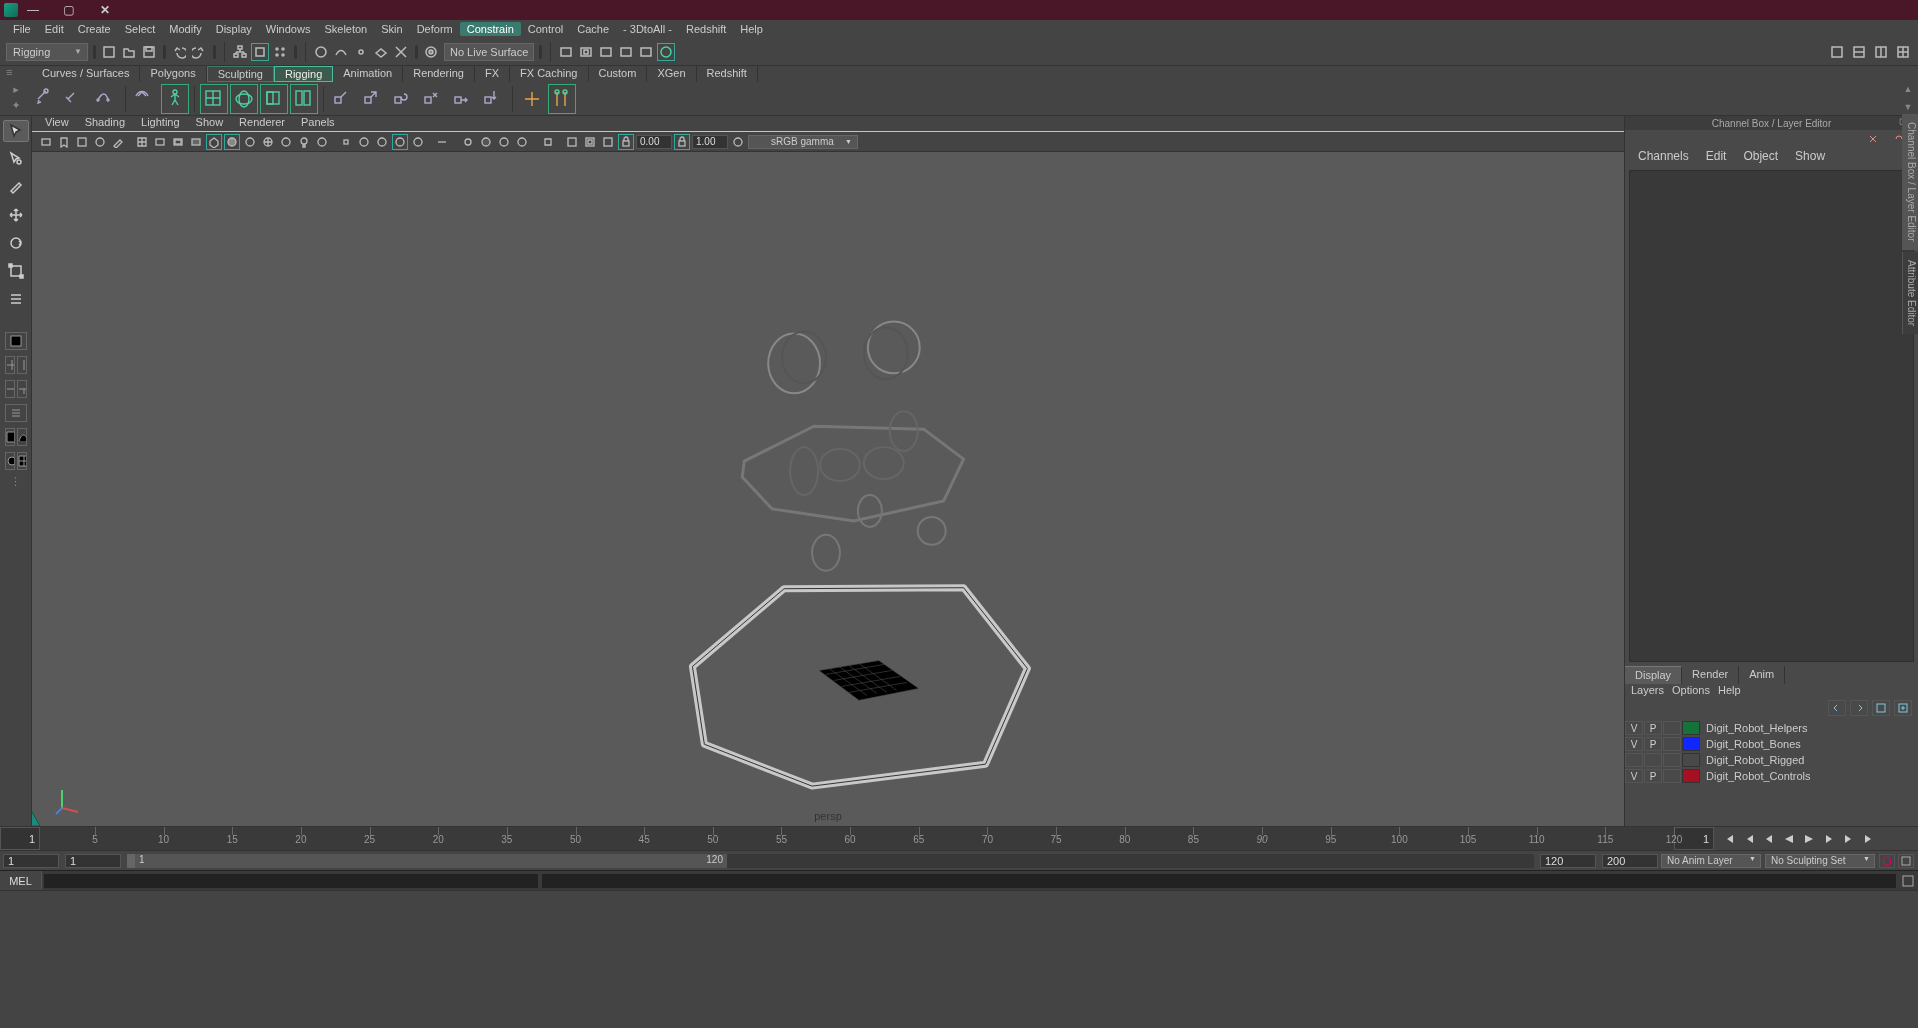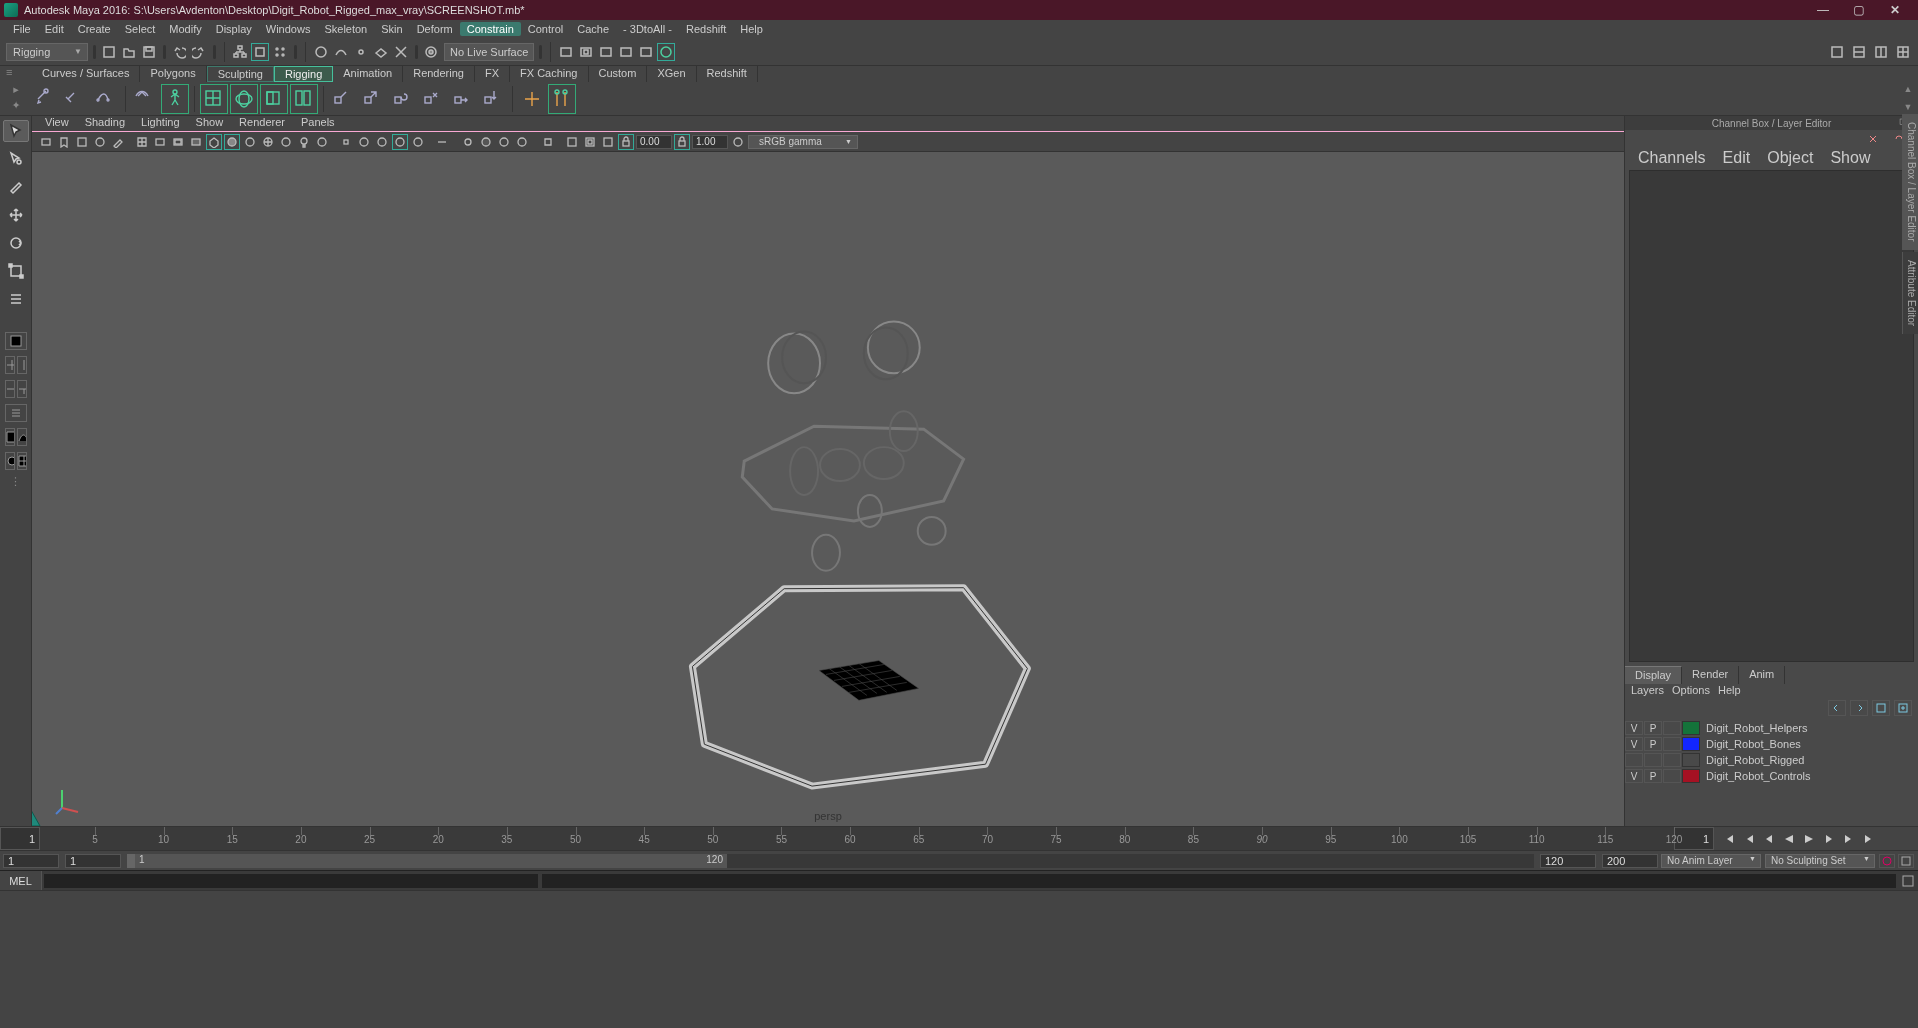--- a/index.html
+++ b/index.html
@@ -253,21 +253,21 @@
     .vp-toolbar .vt-icon svg{width:12px;height:12px;stroke:#bbb;fill:none;stroke-width:1.3;}
     .vp-toolbar .vt-icon.sel{border:1px solid #33aa99;}
     .vp-toolbar .num-field{
       width:36px;height:14px;background:#333;border:1px solid #555;color:#ddd;font-size:10px;
       display:flex;align-items:center;padding-left:3px;
     }
     .vp-toolbar .combo {
       height:14px;min-width:110px;
       display:flex;align-items:center;
       background:#555;border:1px solid #666;
-      padding:0 10px;font-size:10px;color:#ccc;position:relative;
+      padding:0 22px;font-size:10px;color:#ccc;position:relative;
     }
     .vp-toolbar .combo:after{content:"▼";position:absolute;right:5px;font-size:7px;}
 
     .viewport {
       flex:1;
       background:#5a5a5a;
       position:relative;
       overflow:hidden;
     }
     .viewport .axis-triad {
@@ -310,21 +310,21 @@
 
     .channel-icons{
       height:18px; display:flex; justify-content:flex-end; padding-right:6px;
     }
     .channel-icons .ci{width:26px;display:flex;align-items:center;justify-content:center;}
     .channel-icons svg{width:14px;height:14px;stroke:#e88;fill:none;}
 
     .channel-tabs{
       height:18px;
       display:flex;
-      font-size:16px;
+      font-size:12px;
       padding-left:6px;
       gap:3px;
     }
     .channel-tabs span{padding:1px 7px;color:#ccc;cursor:pointer;}
 
     .channel-body{
       flex:1;
       background:#393939;
       margin:4px;
       border:1px solid #2e2e2e;
@@ -494,21 +494,20 @@
       background:#444;
       border-top:1px solid #333;
     }
 
   </style>
 </head>
 <body>
 
 <div class="titlebar">
   <div class="app-icon"></div>
-  <div class="title">Autodesk Maya 2016: S:\Users\Avdenton\Desktop\Digit_Robot_Rigged_max_vray\SCREENSHOT.mb*</div>
   <div class="winctl">
     <div>—</div>
     <div>▢</div>
     <div class="close">✕</div>
   </div>
 </div>
 
 <div class="menubar" id="menubar">
     <span>File</span>
     <span>Edit</span>

